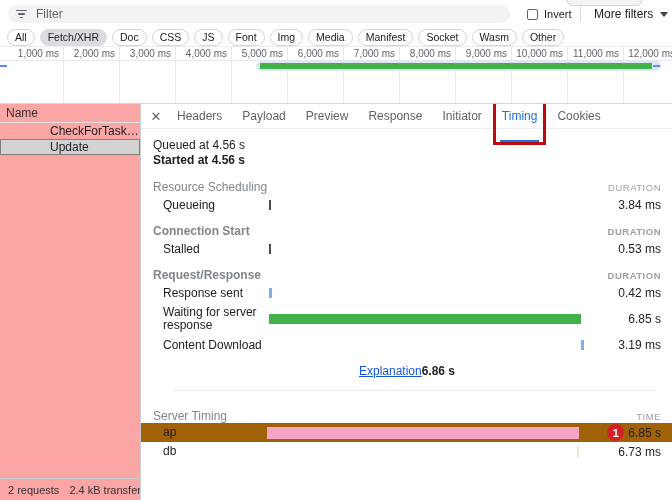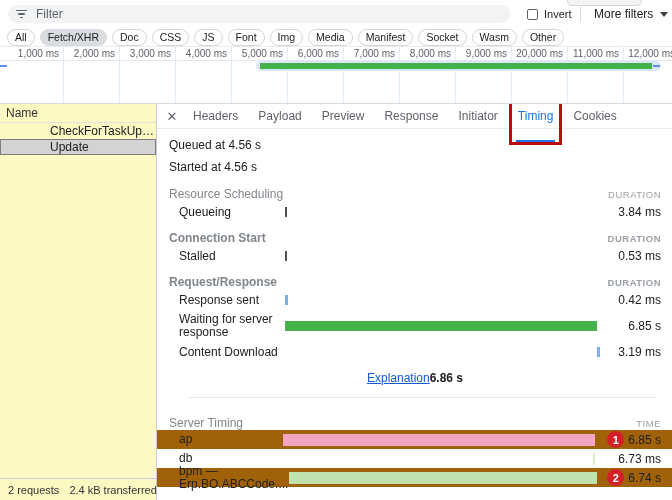--- a/index.html
+++ b/index.html
@@ -41,42 +41,42 @@
   .ruler-line{position:absolute;top:13px;left:0;width:672px;height:1px;background:#e4e9f0;}
   .tick{position:absolute;top:1px;width:60px;text-align:right;font-size:10px;color:#5f6368;white-space:nowrap;}
   .sel-band{position:absolute;left:256px;top:14px;width:405px;height:10px;background:#dbe7f6;border-radius:5px;}
   .ov-green{position:absolute;left:260px;top:16px;width:392px;height:6px;background:var(--waterfall-green);}
   .ov-dash-r{position:absolute;left:653px;top:17.5px;width:7px;height:2.5px;background:#5b8def;}
   .ov-dash-l{position:absolute;left:0;top:17.5px;width:7px;height:2.5px;background:#5b8def;}
 
   
   .main{position:absolute;top:103px;left:0;width:672px;height:397px;display:flex;
     border-top:1px solid #d4d9de;box-sizing:border-box;}
-  .left-panel{width:157px;border-right:1px solid #c9ccd1;box-sizing:border-box;display:flex;
-    flex-direction:column;background:#fef9c3;}
+  .left-panel{width:141px;border-right:1px solid #c9ccd1;box-sizing:border-box;display:flex;
+    flex-direction:column;background:#fca5a5;}
   .name-header{height:18px;line-height:18px;padding-left:6px;border-bottom:1px solid #e2e2e2;color:#333;}
   .req-row{height:16px;line-height:16px;padding-left:50px;white-space:nowrap;overflow:hidden;
     text-overflow:ellipsis;font-size:12px;color:#202124;}
   .req-row.sel{background:#d3d3d3;outline:1px solid #7f7f7f;outline-offset:-1px;}
   .left-spacer{flex:1;}
   .summary-bar{height:21px;border-top:1px solid #c9ccd1;display:flex;align-items:center;gap:10px;
     padding-left:8px;font-size:11px;color:#333;white-space:nowrap;overflow:hidden;}
 
   
   .detail{flex:1;display:flex;flex-direction:column;overflow:hidden;}
   .tabs{height:24px;display:flex;align-items:center;border-bottom:1px solid #ececec;gap:8px;padding-left:8px;}
   .close-x{color:#5f6368;font-size:13px;width:14px;text-align:center;}
   .tab{font-size:12px;color:#5f6368;padding:15px 6px;height:22px;line-height:22px;position:relative;white-space:nowrap;}
   .tab.active{color:var(--accent);box-shadow:0 0 0 3px var(--annotation-red);}
   .tab.active::after{content:"";position:absolute;left:4px;right:4px;bottom:0;height:2px;background:var(--accent);}
 
   .t-content{flex:1;overflow:hidden;}
   .t-line{padding-left:12px;height:15px;line-height:15px;}
   .t-line.first{margin-top:9px;}
-  .t-line.second{margin-top:7px;}
+  .t-line.second{font-weight:bold;}
   .t-section-head{display:flex;justify-content:space-between;align-items:center;
     padding:0 11px 0 12px;height:14px;color:#80868b;}
   .t-col-label{font-size:9.5px;letter-spacing:.5px;color:#9aa0a6;}
   .mt12{margin-top:12px;}.mt8{margin-top:8px;font-weight:bold;}.mt18{margin-top:18px;}
   .t-row{display:flex;align-items:center;padding:0 11px 0 12px;min-height:22px;}
   .t-label{width:112px;font-size:12px;color:#202124;padding-left:10px;box-sizing:border-box;line-height:13px;}
   .t-canvas{flex:1;position:relative;height:14px;}
   .t-bar{position:absolute;top:2px;height:10px;}
   .t-value{width:62px;display:flex;justify-content:flex-end;align-items:center;gap:4px;font-size:12px;}
   .t-row.tall{min-height:30px;}
@@ -147,21 +147,21 @@
     <div class="gl" style="left:623px"></div>
     <span class="tick" style="left:-1px">1,000 ms</span>
     <span class="tick" style="left:55px">2,000 ms</span>
     <span class="tick" style="left:111px">3,000 ms</span>
     <span class="tick" style="left:167px">4,000 ms</span>
     <span class="tick" style="left:223px">5,000 ms</span>
     <span class="tick" style="left:279px">6,000 ms</span>
     <span class="tick" style="left:335px">7,000 ms</span>
     <span class="tick" style="left:391px">8,000 ms</span>
     <span class="tick" style="left:447px">9,000 ms</span>
-    <span class="tick" style="left:503px">20,000 ms</span>
+    <span class="tick" style="left:503px">10,000 ms</span>
     <span class="tick" style="left:559px">11,000 ms</span>
     <span class="tick" style="left:615px">12,000 ms</span>
     <div class="ruler-line"></div>
     <div class="ov-dash-l"></div>
     <div class="sel-band"></div>
     <div class="ov-green"></div>
     <div class="ov-dash-r"></div>
   </div>
 
   <div class="main">
@@ -277,26 +277,16 @@
         </div>
         <div class="s-row">
           <div class="t-label">db</div>
           <div class="t-canvas">
             <div class="t-bar" style="left: 312px; width: 2px; background: rgb(220, 239, 204);"></div>
           </div>
           <div class="t-value">
               <span>6.73 ms</span>
             </div>
         </div>
-        <div class="s-row alt">
-          <div class="t-label">bpm — Erp.BO.ABCCode....</div>
-          <div class="t-canvas">
-            <div class="t-bar" style="left: 8px; width: 308px; background: rgb(191, 226, 174);"></div>
-          </div>
-          <div class="t-value">
-            <span class="badge">2</span>
-            <span>6.74 s</span>
-          </div>
-        </div>
       </div>
     </div>
   </div>
 </div>
 
 </body></html>

